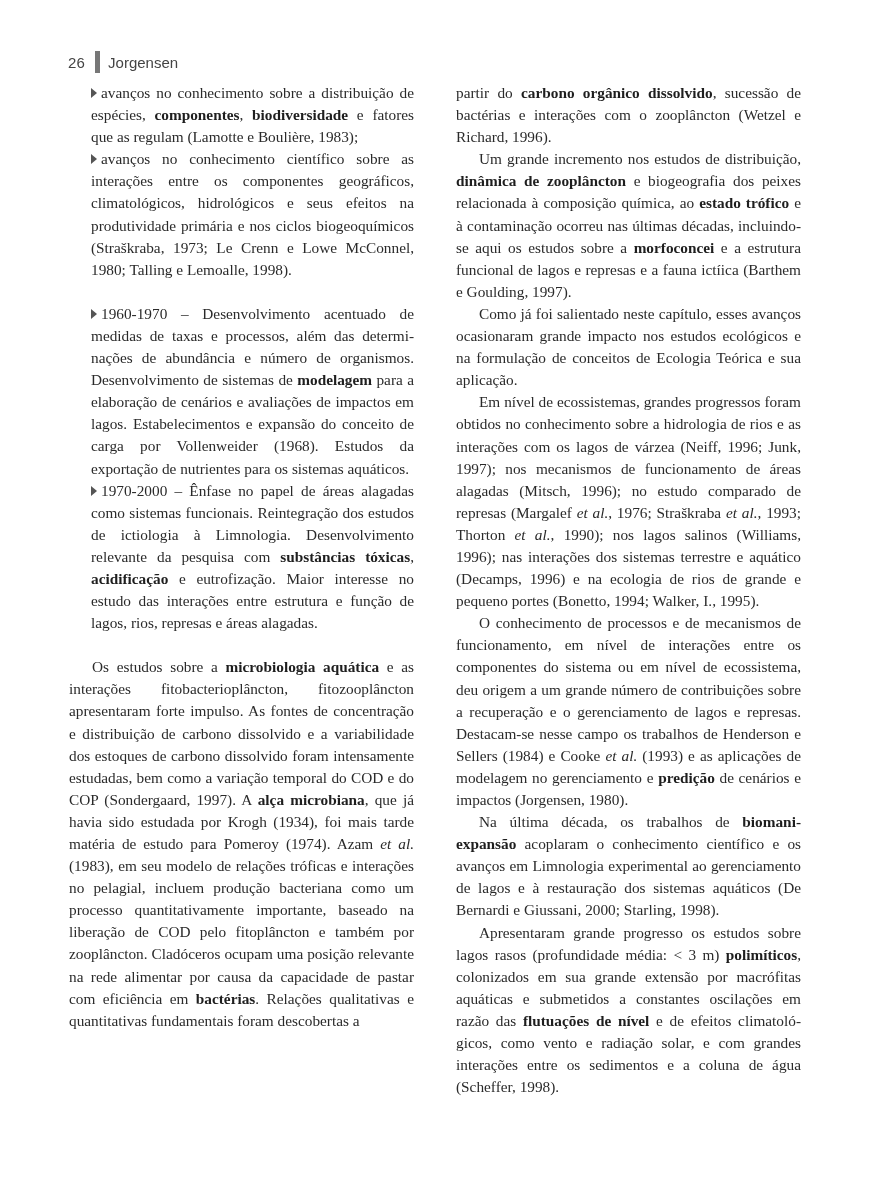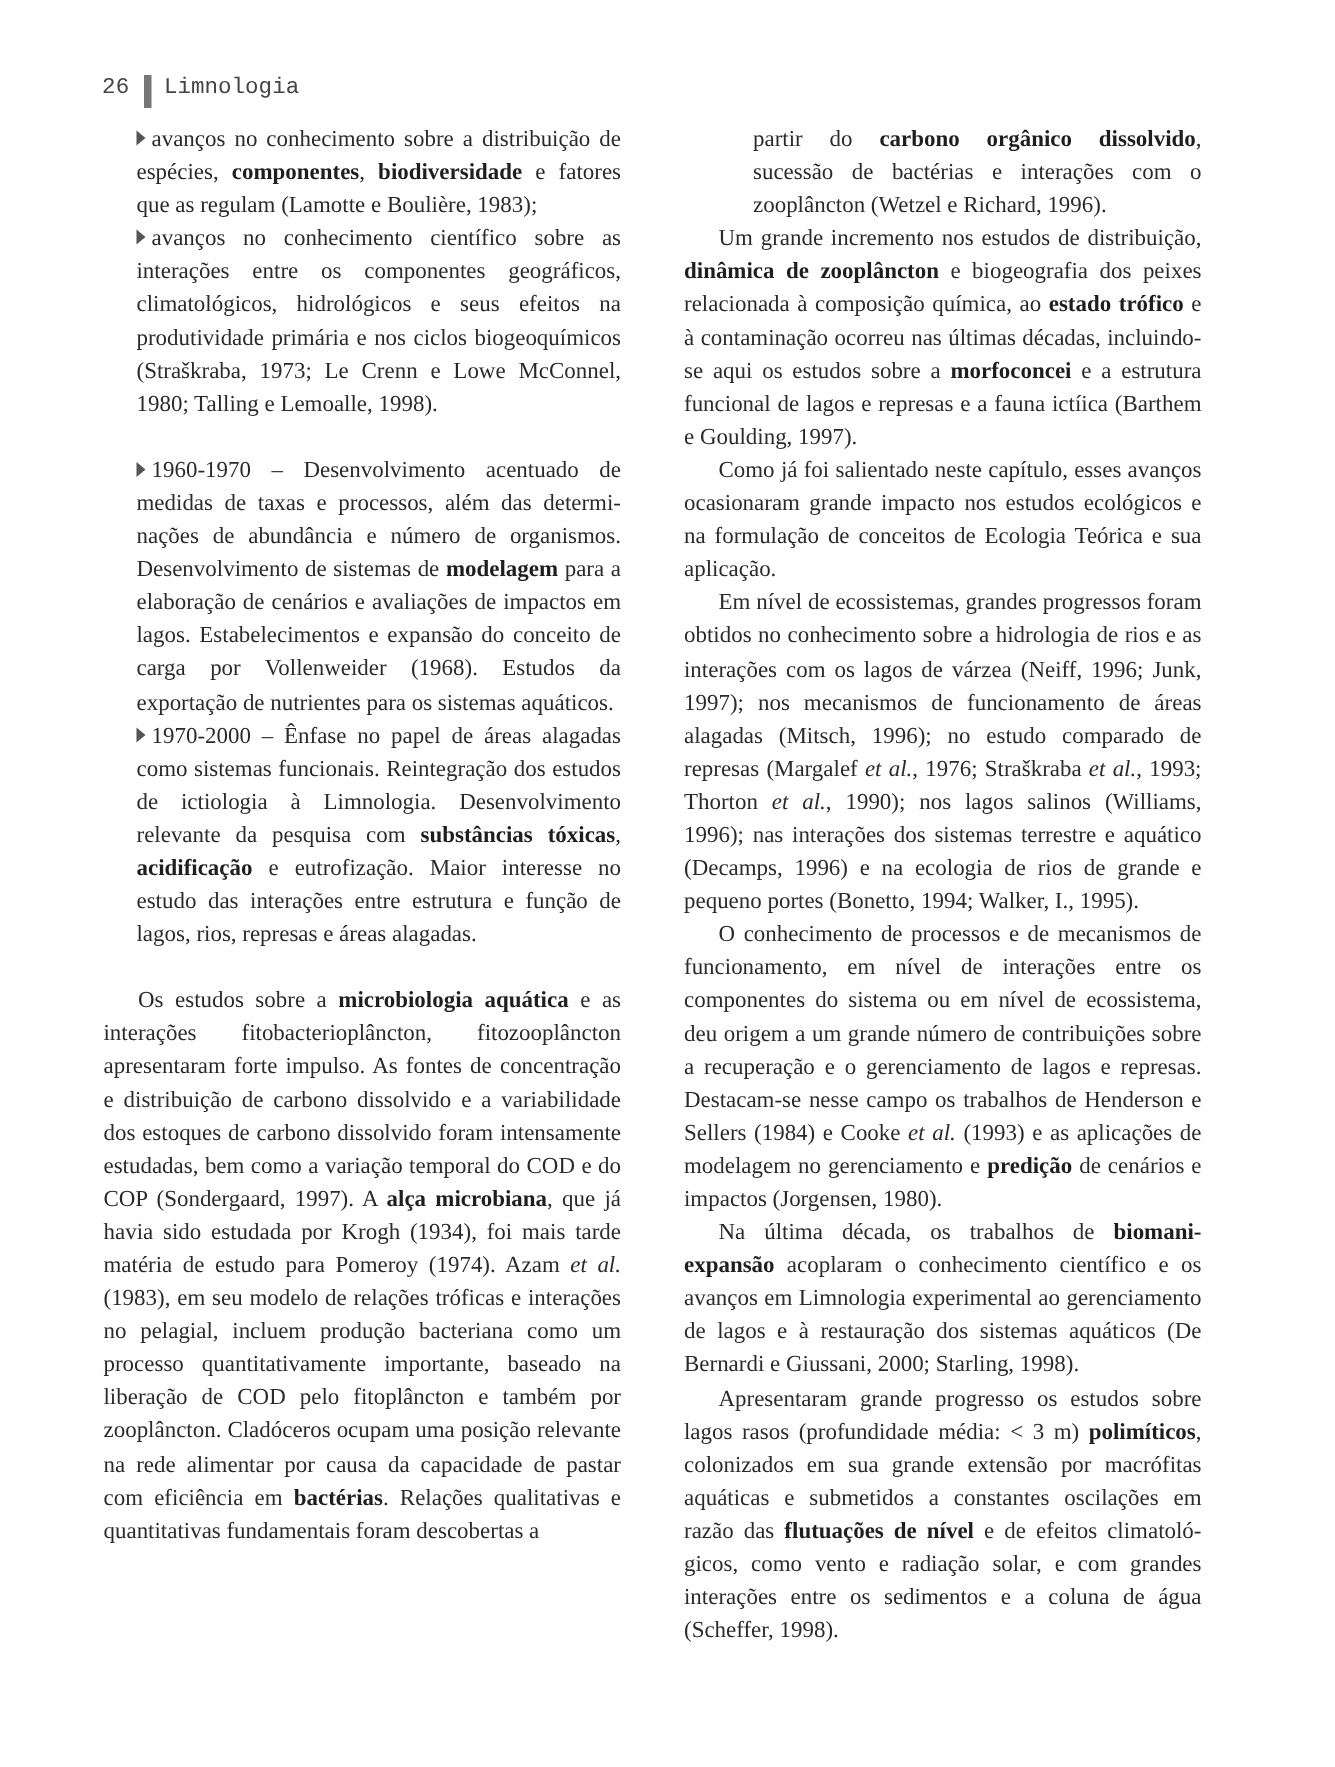--- a/index.html
+++ b/index.html
@@ -1,44 +1,44 @@
 <!DOCTYPE html>
 <html><head>
 <meta charset="utf-8">
 <style>
   html, body { margin: 0; padding: 0; background: #ffffff; }
   body { width: 890px; height: 1178px; position: relative; overflow: hidden; }
   .page { position: absolute; left: 0; top: 0; width: 890px; height: 1178px; color: #2a2a2a; }
-  .header { position: absolute; left: 68px; top: 50px; height: 24px; display: flex; align-items: flex-start;
-    font-family: Liberation Mono, monospace; font-size: 15px; color: #444; }
+  .header { position: absolute; left: 68px; top: 50px; height: 24px; display: flex; align-items: center;
+    font-family: Liberation Sans, sans-serif; font-size: 15px; color: #444; }
   .header .num { margin-right: 10px; letter-spacing: 0.2px; }
   .header .bar { width: 5px; height: 22px; background: #777; margin-right: 8px; }
   .col { position: absolute; top: 82px; font-family: "Liberation Serif", serif; font-size: 15.3px;
     line-height: 22.1px; text-align: justify; hyphens: manual; }
   .col.left { left: 69px; width: 345px; }
   .col.right { left: 456px; width: 345px; }
   .p { margin: 0; text-indent: 23px; }
-  .p.noind { text-indent: 0; margin-left: 46px; }
+  .p.noind { text-indent: 0; }
   .bullet { margin: 0 0 0 22px; text-indent: 0; }
   .tri { display: inline-block; width: 0; height: 0; border-top: 5.5px solid transparent;
     border-bottom: 5.5px solid transparent; border-left: 6px solid #555; margin-right: 4px;
     vertical-align: 0px; }
   .gap { height: 22px; }
   b { font-weight: bold; color: #1e1e1e; }
   i { font-style: italic; }
 </style>
 </head>
 <body>
 
 <div class="page">
 
   <div class="header">
     <span class="num">26</span>
     <span class="bar"></span>
-    <span>Limnologia</span>
+    <span>Jorgensen</span>
   </div>
 
   <div class="col left">
     <p class="bullet"><span class="tri"></span><span>avanços no conhecimento sobre a distribuição de espécies, <b>componentes</b>, <b>biodiversidade</b> e fatores que as regulam (Lamotte e Boulière, 1983);</span></p>
     <p class="bullet"><span class="tri"></span><span>avanços no conhecimento científico sobre as interações entre os componentes geográfi­cos, climatológicos, hidrológicos e seus efeitos na produtividade primária e nos ciclos biogeo­químicos (Straškraba, 1973; Le Crenn e Lowe McConnel, 1980; Talling e Lemoalle, 1998).</span></p>
 
     <div class="gap"></div>
 
     <p class="bullet"><span class="tri"></span><span>1960-1970 – Desenvolvimento acentuado de medidas de taxas e processos, além das determi­nações de abundância e número de organismos. Desenvolvimento de sistemas de <b>modelagem</b> para a elaboração de cenários e avaliações de impactos em lagos. Estabelecimentos e expansão do conceito de carga por Vollenweider (1968). Estudos da exportação de nutrientes para os sistemas aquáticos.</span></p>
     <p class="bullet"><span class="tri"></span><span>1970-2000 – Ênfase no papel de áreas alaga­das como sistemas funcionais. Reintegração dos estudos de ictiologia à Limnologia. Desenvolvi­mento relevante da pesquisa com <b>substâncias tóxicas</b>, <b>acidificação</b> e eutrofização. Maior inte­resse no estudo das interações entre estrutura e função de lagos, rios, represas e áreas alagadas.</span></p>

